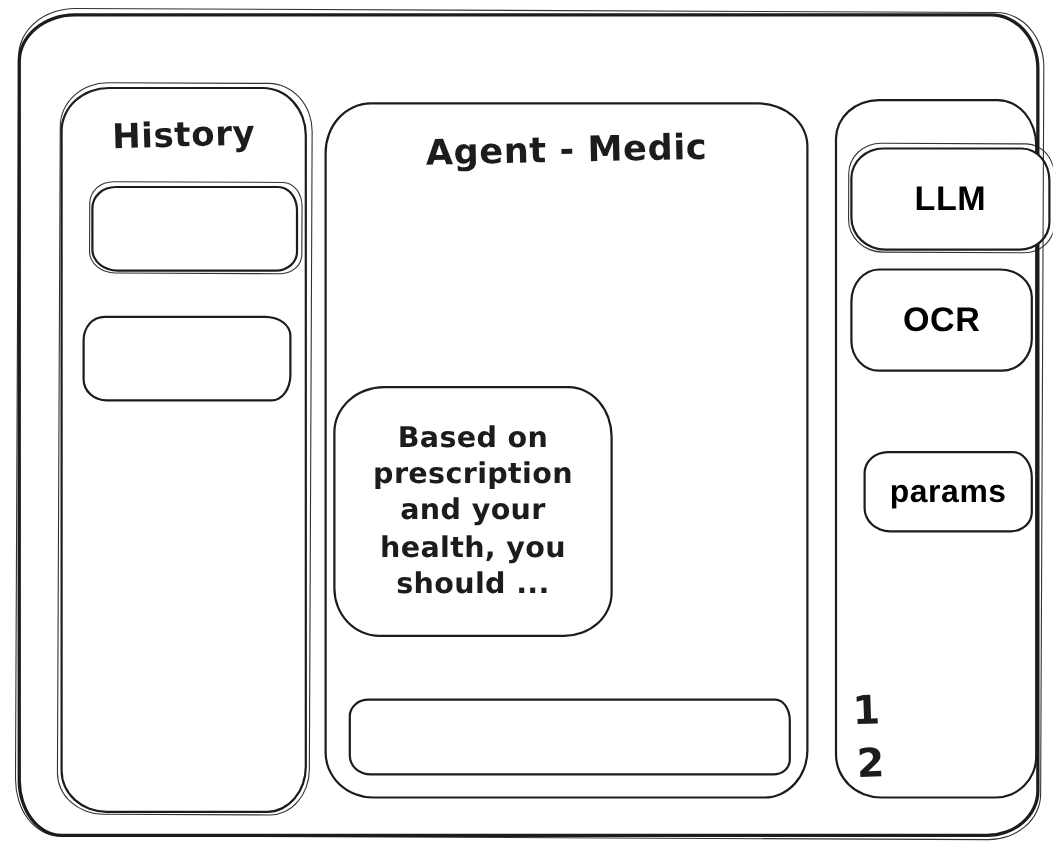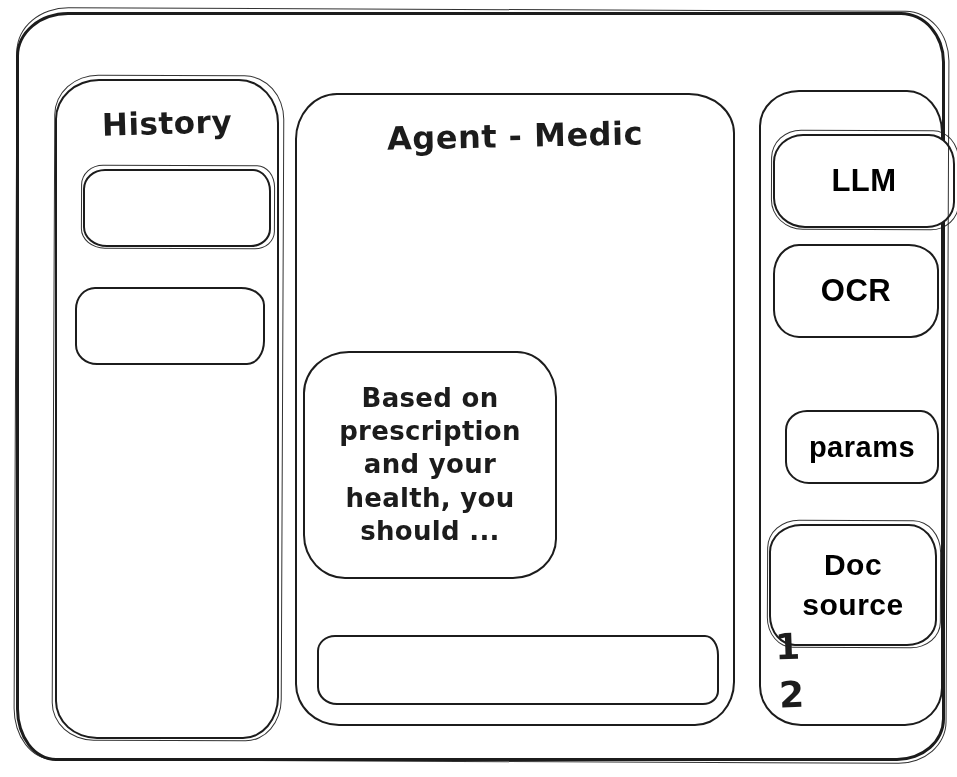--- a/index.html
+++ b/index.html
@@ -85,20 +85,19 @@
       <input class="sk chat-input" value="" style="">
     </div>
 
     <div class="sk tools">
       <button class="sk dbl center hand tool-btn btn-llm">LLM</button>
 
       <button class="sk center hand tool-btn btn-ocr">OCR</button>
 
       <button class="sk center hand tool-btn btn-params">params</button>
 
-      <button class="sk dbl center hand tool-btn btn-doc">Doc source</button>
 
       <div class="doc-num doc-num1">1</div>
       <div class="doc-num doc-num2">2</div>
     </div>
 
   </div>
 </div>
 
 </body></html>

